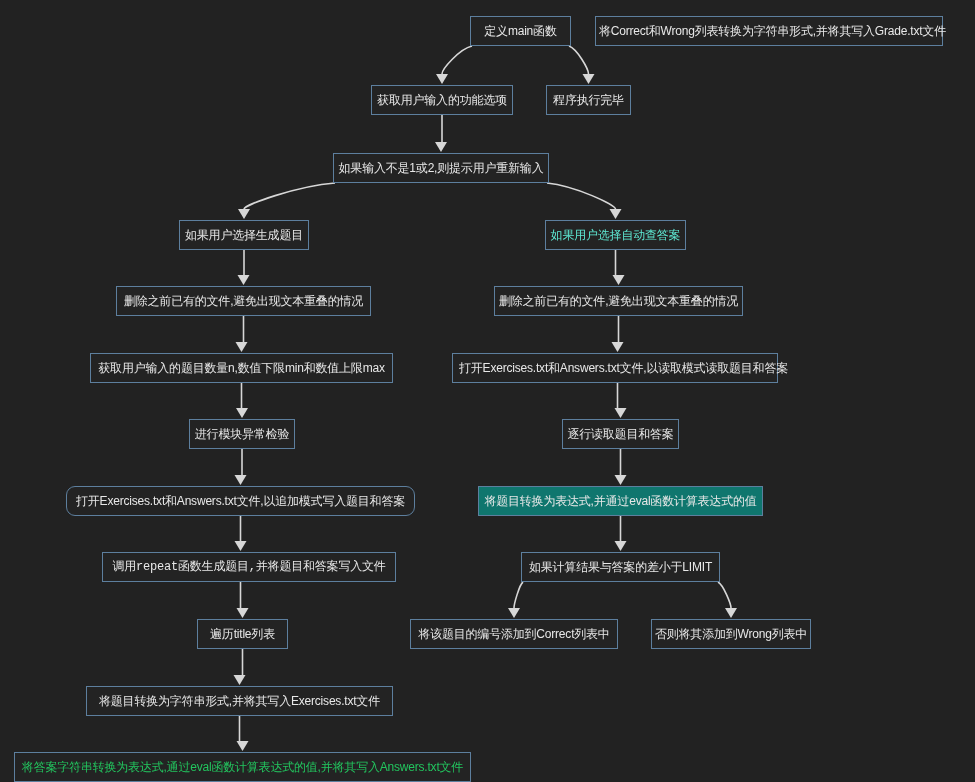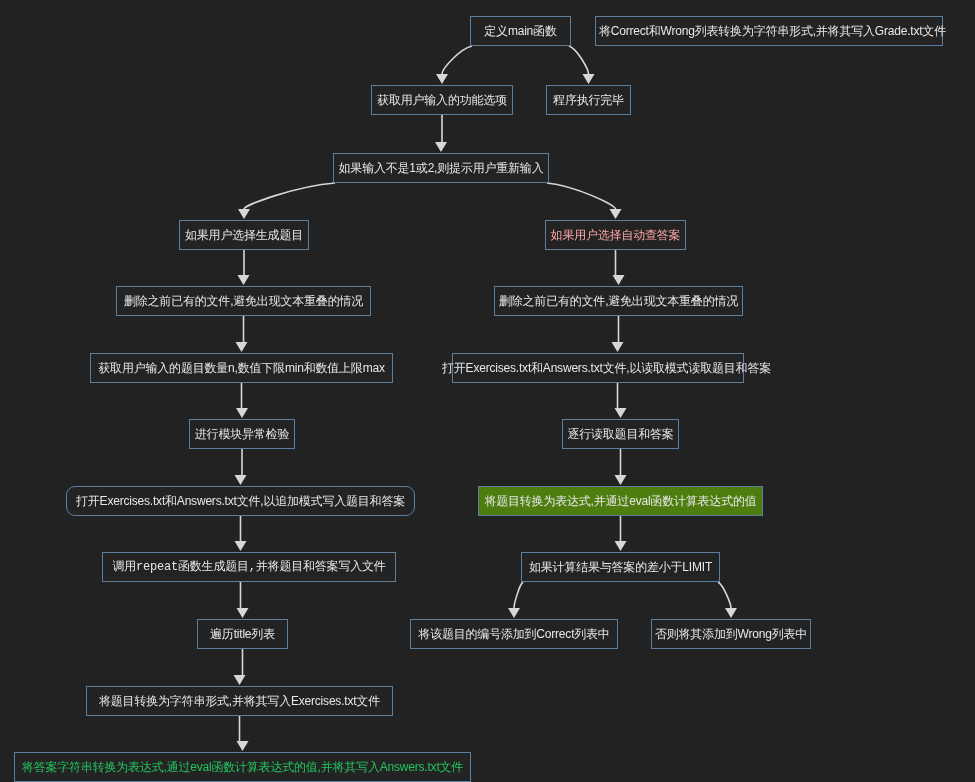--- a/index.html
+++ b/index.html
@@ -86,29 +86,29 @@
       <path d="M 718 582 C 723.46 585, 731 604, 731 608" stroke="#d7d7d7" stroke-width="1.6" fill="none"></path>
       <path d="M 725 608 L 737 608 L 731 618 Z" fill="#d7d7d7"></path>
     </svg>
   <div id="nodes-layer">
       <div class="node" style="left: 470px; top: 16px; width: 101px; height: 30px; border-color: rgb(93, 127, 158); background: rgb(35, 35, 35); color: rgb(232, 232, 232);">定义main函数</div>
       <div class="node" style="left: 595px; top: 16px; width: 348px; height: 30px; border-color: rgb(93, 127, 158); background: rgb(35, 35, 35); color: rgb(232, 232, 232); padding-left: 16px;">将Correct和Wrong列表转换为字符串形式,并将其写入Grade.txt文件</div>
       <div class="node" style="left: 371px; top: 85px; width: 142px; height: 30px; border-color: rgb(93, 127, 158); background: rgb(35, 35, 35); color: rgb(232, 232, 232);">获取用户输入的功能选项</div>
       <div class="node" style="left: 546px; top: 85px; width: 85px; height: 30px; border-color: rgb(93, 127, 158); background: rgb(35, 35, 35); color: rgb(232, 232, 232);">程序执行完毕</div>
       <div class="node" style="left: 333px; top: 153px; width: 216px; height: 30px; border-color: rgb(93, 127, 158); background: rgb(35, 35, 35); color: rgb(232, 232, 232);">如果输入不是1或2,则提示用户重新输入</div>
       <div class="node" style="left: 179px; top: 220px; width: 130px; height: 30px; border-color: rgb(93, 127, 158); background: rgb(35, 35, 35); color: rgb(232, 232, 232);">如果用户选择生成题目</div>
-      <div class="node" style="left: 545px; top: 220px; width: 141px; height: 30px; border-color: rgb(93, 127, 158); background: rgb(35, 35, 35); color: #fca5a5;">如果用户选择自动查答案</div>
+      <div class="node" style="left: 545px; top: 220px; width: 141px; height: 30px; border-color: rgb(93, 127, 158); background: rgb(35, 35, 35); color: #5eead4;">如果用户选择自动查答案</div>
       <div class="node" style="left: 116px; top: 286px; width: 255px; height: 30px; border-color: rgb(93, 127, 158); background: rgb(35, 35, 35); color: rgb(232, 232, 232);">删除之前已有的文件,避免出现文本重叠的情况</div>
       <div class="node" style="left: 494px; top: 286px; width: 249px; height: 30px; border-color: rgb(93, 127, 158); background: rgb(35, 35, 35); color: rgb(232, 232, 232);">删除之前已有的文件,避免出现文本重叠的情况</div>
       <div class="node" style="left: 90px; top: 353px; width: 303px; height: 30px; border-color: rgb(93, 127, 158); background: rgb(35, 35, 35); color: rgb(232, 232, 232);">获取用户输入的题目数量n,数值下限min和数值上限max</div>
-      <div class="node" style="left: 452px; top: 353px; width: 292px; height: 30px; border-color: rgb(93, 127, 158); background: rgb(35, 35, 35); color: rgb(232, 232, 232); padding-left: 26px;">打开Exercises.txt和Answers.txt文件,以读取模式读取题目和答案</div>
+      <div class="node" style="left: 452px; top: 353px; width: 326px; height: 30px; border-color: rgb(93, 127, 158); background: rgb(35, 35, 35); color: rgb(232, 232, 232); padding-left: 26px;">打开Exercises.txt和Answers.txt文件,以读取模式读取题目和答案</div>
       <div class="node" style="left: 189px; top: 419px; width: 106px; height: 30px; border-color: rgb(93, 127, 158); background: rgb(35, 35, 35); color: rgb(232, 232, 232);">进行模块异常检验</div>
       <div class="node" style="left: 562px; top: 419px; width: 117px; height: 30px; border-color: rgb(93, 127, 158); background: rgb(35, 35, 35); color: rgb(232, 232, 232);">逐行读取题目和答案</div>
       <div class="node" style="left: 66px; top: 486px; width: 349px; height: 30px; border-color: rgb(93, 127, 158); background: rgb(35, 35, 35); color: rgb(232, 232, 232); border-radius: 9px;">打开Exercises.txt和Answers.txt文件,以追加模式写入题目和答案</div>
-      <div class="node" style="left: 478px; top: 486px; width: 285px; height: 30px; border-color: rgb(93, 127, 158); background: #4d7c0f; color: rgb(232, 232, 232);">将题目转换为表达式,并通过eval函数计算表达式的值</div>
+      <div class="node" style="left: 478px; top: 486px; width: 285px; height: 30px; border-color: rgb(93, 127, 158); background: #0f766e; color: rgb(232, 232, 232);">将题目转换为表达式,并通过eval函数计算表达式的值</div>
       <div class="node" style="left: 102px; top: 552px; width: 294px; height: 30px; border-color: rgb(93, 127, 158); background: rgb(35, 35, 35); color: rgb(232, 232, 232); font-family: Liberation Mono, monospace;">调用repeat函数生成题目,并将题目和答案写入文件</div>
       <div class="node" style="left: 521px; top: 552px; width: 199px; height: 30px; border-color: rgb(93, 127, 158); background: rgb(35, 35, 35); color: rgb(232, 232, 232);">如果计算结果与答案的差小于LIMIT</div>
       <div class="node" style="left: 197px; top: 619px; width: 91px; height: 30px; border-color: rgb(93, 127, 158); background: rgb(35, 35, 35); color: rgb(232, 232, 232);">遍历title列表</div>
       <div class="node" style="left: 410px; top: 619px; width: 208px; height: 30px; border-color: rgb(93, 127, 158); background: rgb(35, 35, 35); color: rgb(232, 232, 232);">将该题目的编号添加到Correct列表中</div>
       <div class="node" style="left: 651px; top: 619px; width: 160px; height: 30px; border-color: rgb(93, 127, 158); background: rgb(35, 35, 35); color: rgb(232, 232, 232);">否则将其添加到Wrong列表中</div>
       <div class="node" style="left: 86px; top: 686px; width: 307px; height: 30px; border-color: rgb(93, 127, 158); background: rgb(35, 35, 35); color: rgb(232, 232, 232);">将题目转换为字符串形式,并将其写入Exercises.txt文件</div>
       <div class="node" style="left: 14px; top: 752px; width: 457px; height: 30px; border-color: rgb(93, 127, 158); background: rgb(35, 35, 35); color: #22c55e;">将答案字符串转换为表达式,通过eval函数计算表达式的值,并将其写入Answers.txt文件</div>
     </div>
 </div>
 

